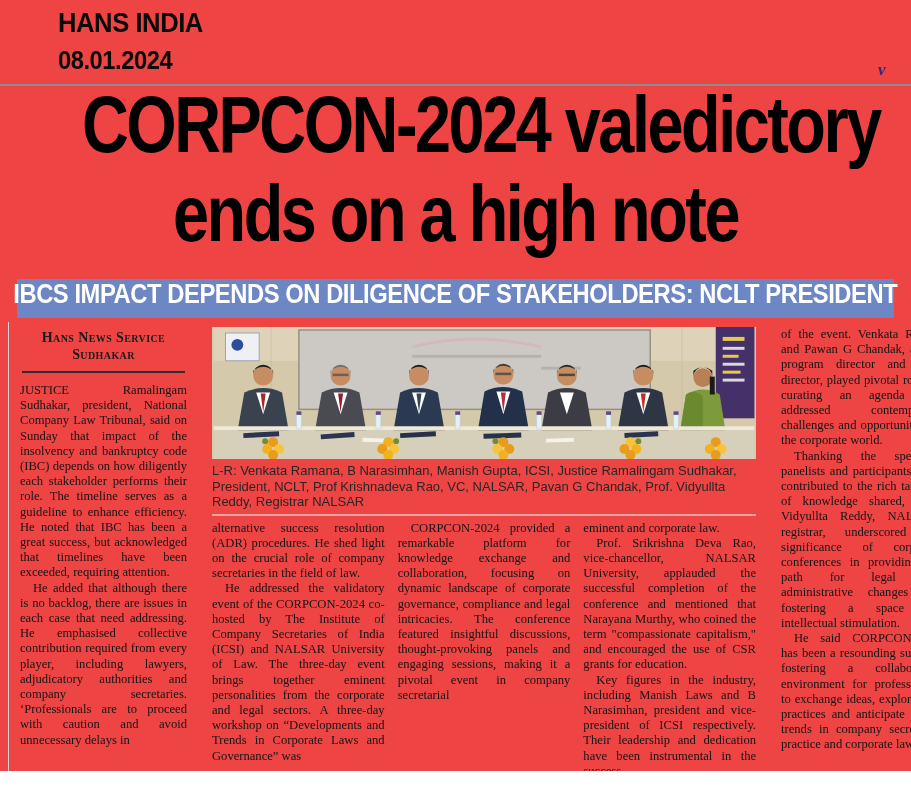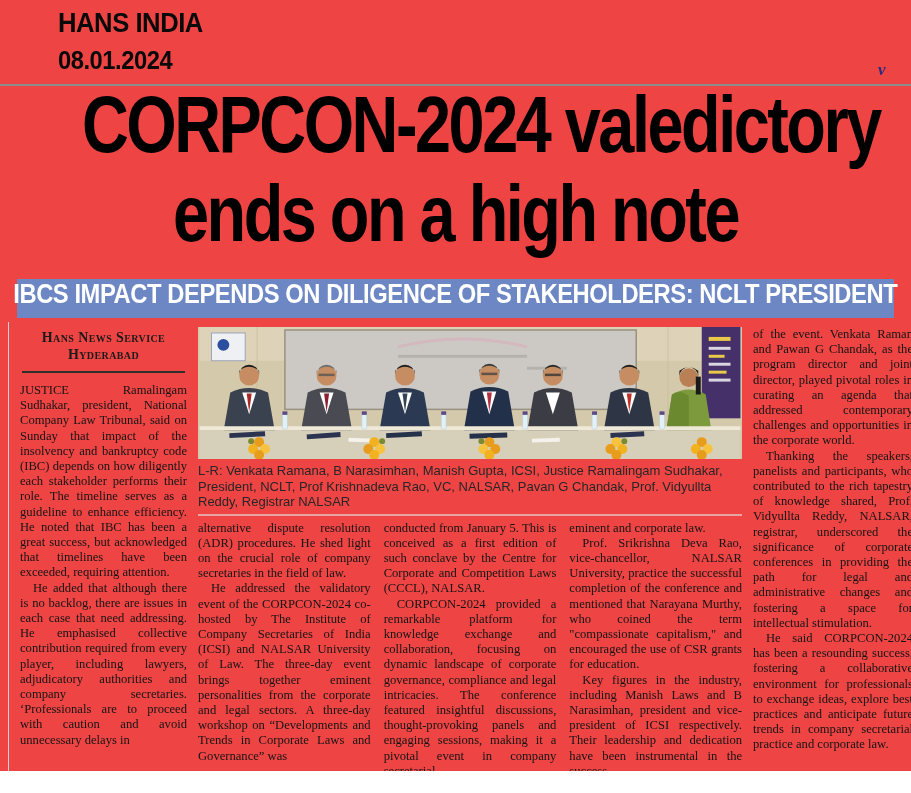--- a/index.html
+++ b/index.html
@@ -19,21 +19,21 @@
     font-family:"Liberation Sans", sans-serif; font-weight:700; font-size:79px; line-height:89px; letter-spacing:-3px; }
   .headline .hl-line { display:block; transform:scaleX(0.82); transform-origin:50% 50%; white-space:nowrap; }
   
   .band { position:absolute; left:17px; top:279px; width:877px; height:39px; background:#6d87c4;
     display:flex; justify-content:center; }
   .band .band-text { color:#ffffff; font-family:"Liberation Sans", sans-serif; font-weight:700; font-size:27px;
     letter-spacing:-0.5px; white-space:nowrap; display:inline-block; transform:scaleX(0.88); transform-origin:50% 50%; }
   
   .left-rule { position:absolute; left:8px; top:322px; height:466px; border-left:1px solid #d2d2d2; }
   .bottom-rule { position:absolute; left:0; right:0; top:787px; border-top:1px dotted #b4b4b4; }
-  .article { position:absolute; left:20px; top:327px; width:884px; display:flex; gap:11px; }
+  .article { position:absolute; left:20px; top:327px; width:884px; display:flex; gap:25px; }
   .col1 { width:167px; flex:none; }
   .mid { width:544px; flex:none; }
   .col5 { width:160px; flex:none; }
   .byline { text-align:center; font-variant:small-caps; font-weight:600; font-size:14px; line-height:17px; color:#1a1a1a; letter-spacing:0.4px; padding-top:2px; }
   .byline-rule { border-top:2px solid #2e2e2e; margin:8px 2px 10px 2px; }
   .body-text p { font-size:12.6px; line-height:15.2px; text-align:justify; color:#141414; hyphens:auto; }
   .body-text p.indent { text-indent:13px; }
   .photo-wrap { width:544px; }
   .photo-svg { display:block; width:544px; height:132px; background:#d5c9ab; }
   .caption { margin-top:4px; font-family:"Liberation Sans", sans-serif; font-size:13px; line-height:15.5px; color:#262626; }
@@ -63,21 +63,21 @@
     <span class="band-text">IBCS IMPACT DEPENDS ON DILIGENCE OF STAKEHOLDERS: NCLT PRESIDENT</span>
   </div>
 
   <div class="left-rule"></div>
 
   <div class="article">
 
     <div class="col1 body-text">
       <div class="byline">
         <div>Hans News Service</div>
-        <div>Hyderabad</div>
+        <div>Sudhakar</div>
       </div>
       <div class="byline-rule"></div>
       <p>JUSTICE Ramalingam Sudhakar, president, National Company Law Tribunal, said on Sunday that impact of the insolvency and bankruptcy code (IBC) depends on how diligently each stakeholder performs their role. The timeline serves as a guideline to enhance efficiency. He noted that IBC has been a great success, but acknowledged that timelines have been exceeded, requiring attention.</p>
       <p class="indent">He added that although there is no backlog, there are issues in each case that need addressing. He emphasised collective contribution required from every player, including lawyers, adjudicatory authorities and company secretaries. ‘Professionals are to proceed with caution and avoid unnecessary delays in</p>
     </div>
 
     <div class="mid">
       <div class="photo-wrap">
         <svg class="photo-svg" viewBox="0 0 545 133" role="img">
 
@@ -240,30 +240,29 @@
                 <circle cx="6" cy="123" r="5" fill="#f7c33f"></circle>
                 <circle cx="0" cy="129" r="5" fill="#e89c1c"></circle>
               </g>
           </g>
         </svg>
       </div>
       <div class="caption">L-R: Venkata Ramana, B Narasimhan, Manish Gupta, ICSI, Justice Ramalingam Sudhakar, President, NCLT, Prof Krishnadeva Rao, VC, NALSAR, Pavan G Chandak, Prof. Vidyullta Reddy, Registrar NALSAR</div>
       <div class="caption-rule"></div>
       <div class="mid-cols body-text">
         <div class="mcol">
-          <p>alternative dispute resolution (ADR) procedures. He shed light on the crucial role of company secretaries in the field of law.</p>
+          <p>alternative success resolution (ADR) procedures. He shed light on the crucial role of company secretaries in the field of law.</p>
           <p class="indent">He addressed the validatory event of the CORPCON-2024 co-hosted by The Institute of Company Secretaries of India (ICSI) and NALSAR University of Law. The three-day event brings together eminent personalities from the corporate and legal sectors. A three-day workshop on “Developments and Trends in Corporate Laws and Governance” was</p>
         </div>
         <div class="mcol">
-          <p>conducted from January 5. This is conceived as a first edition of such conclave by the Centre for Corporate and Competition Laws (CCCL), NALSAR.</p>
           <p class="indent">CORPCON-2024 provided a remarkable platform for knowledge exchange and collaboration, focusing on dynamic landscape of corporate governance, compliance and legal intricacies. The conference featured insightful discussions, thought-provoking panels and engaging sessions, making it a pivotal event in company secretarial</p>
         </div>
         <div class="mcol">
           <p>eminent and corporate law.</p>
-          <p class="indent">Prof. Srikrishna Deva Rao, vice-chancellor, NALSAR University, practice the successful completion of the conference and mentioned that Narayana Murthy, who coined the term "compassionate capitalism," and encouraged the use of CSR grants for education.</p>
+          <p class="indent">Prof. Srikrishna Deva Rao, vice-chancellor, NALSAR University, applauded the successful completion of the conference and mentioned that Narayana Murthy, who coined the term "compassionate capitalism," and encouraged the use of CSR grants for education.</p>
           <p class="indent">Key figures in the industry, including Manish Laws and B Narasimhan, president and vice-president of ICSI respectively. Their leadership and dedication have been instrumental in the success</p>
         </div>
       </div>
     </div>
 
     <div class="col5 body-text">
       <p>of the event. Venkata Raman and Pawan G Chandak, as the program director and joint director, played pivotal roles in curating an agenda that addressed contemporary challenges and opportunities in the corporate world.</p>
       <p class="indent">Thanking the speakers, panelists and participants, who contributed to the rich tapestry of knowledge shared, Prof. Vidyullta Reddy, NALSAR, registrar, underscored the significance of corporate conferences in providing the path for legal and administrative changes and fostering a space for intellectual stimulation.</p>
       <p class="indent">He said CORPCON-2024 has been a resounding success, fostering a collaborative environment for professionals to exchange ideas, explore best practices and anticipate future trends in company secretarial practice and corporate law.</p>
     </div>

